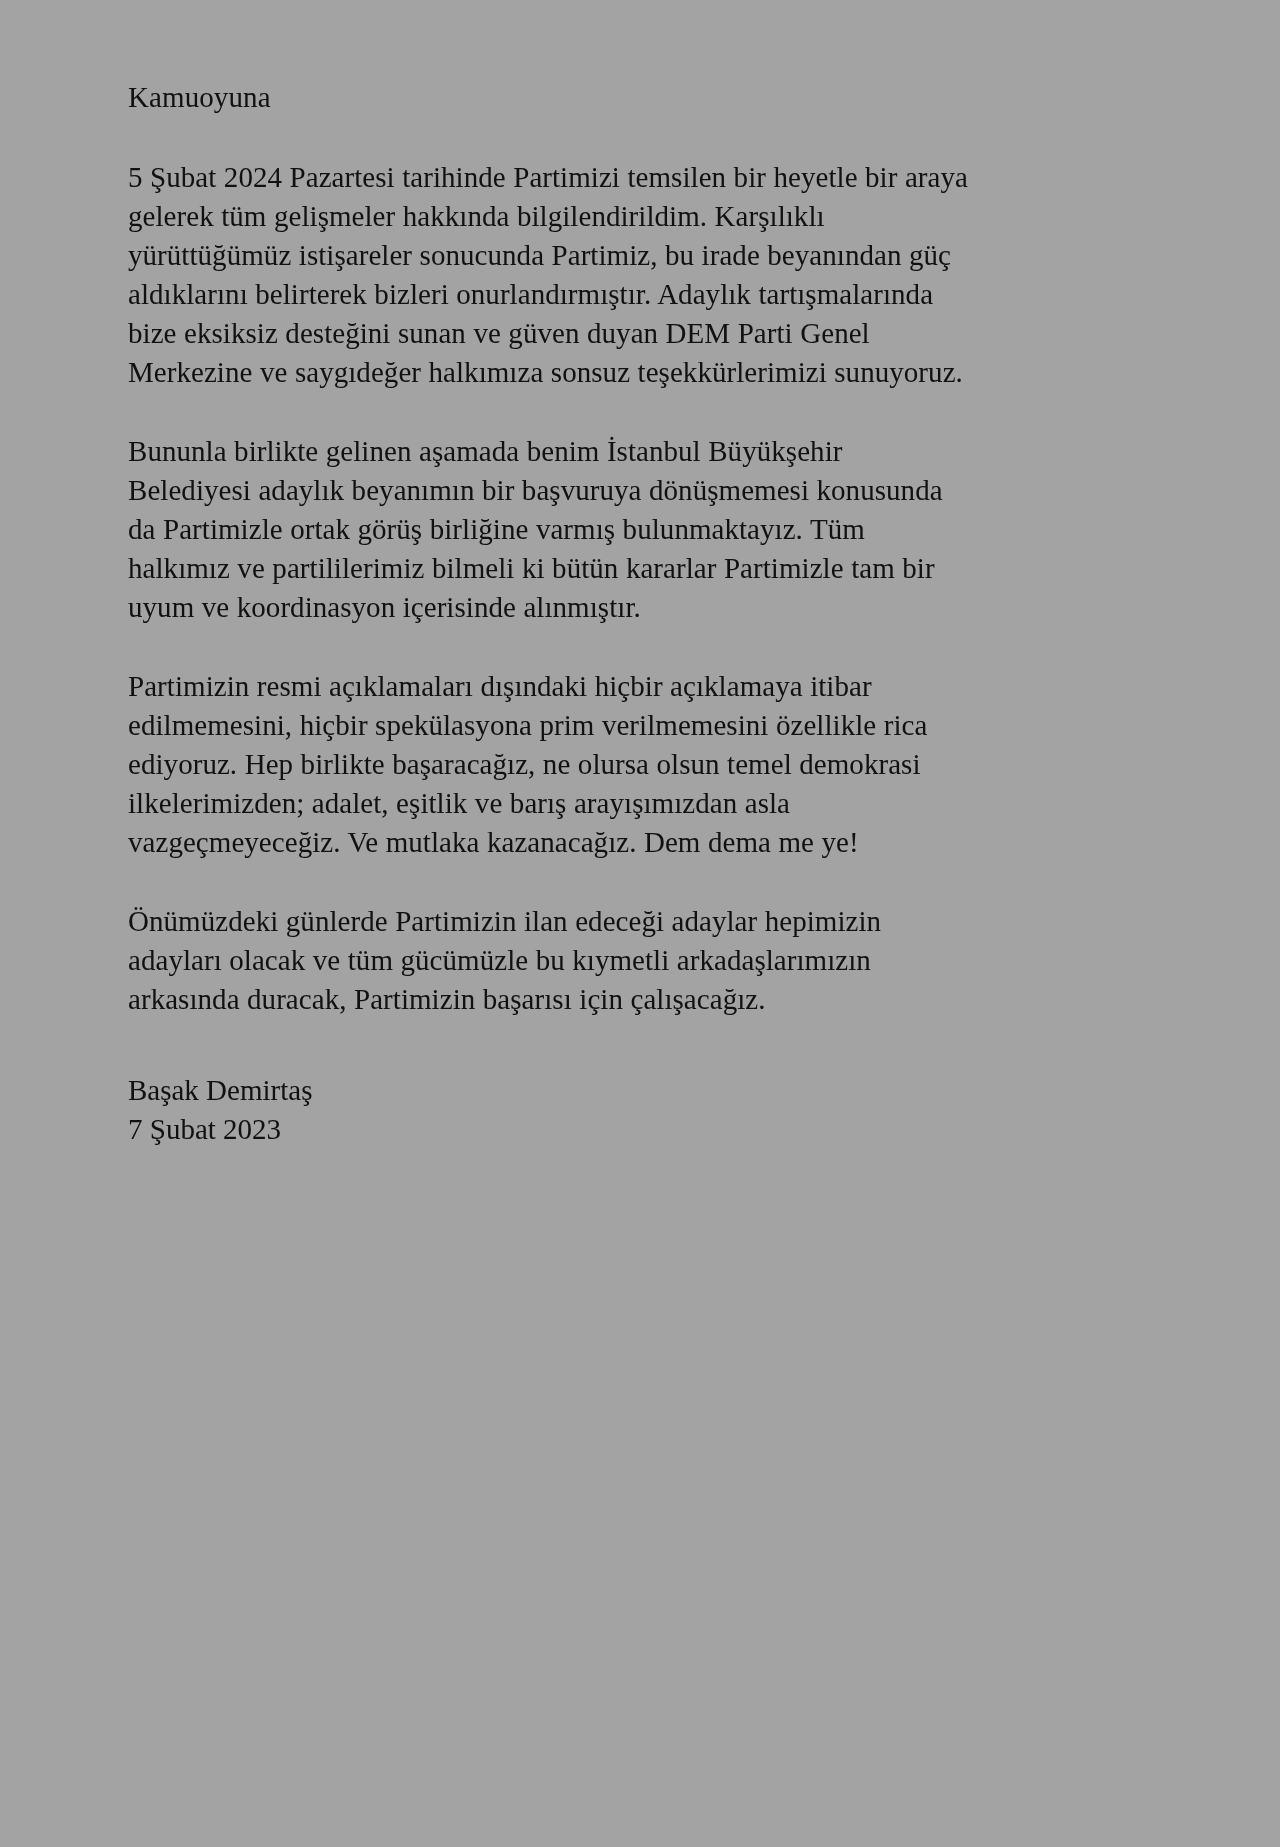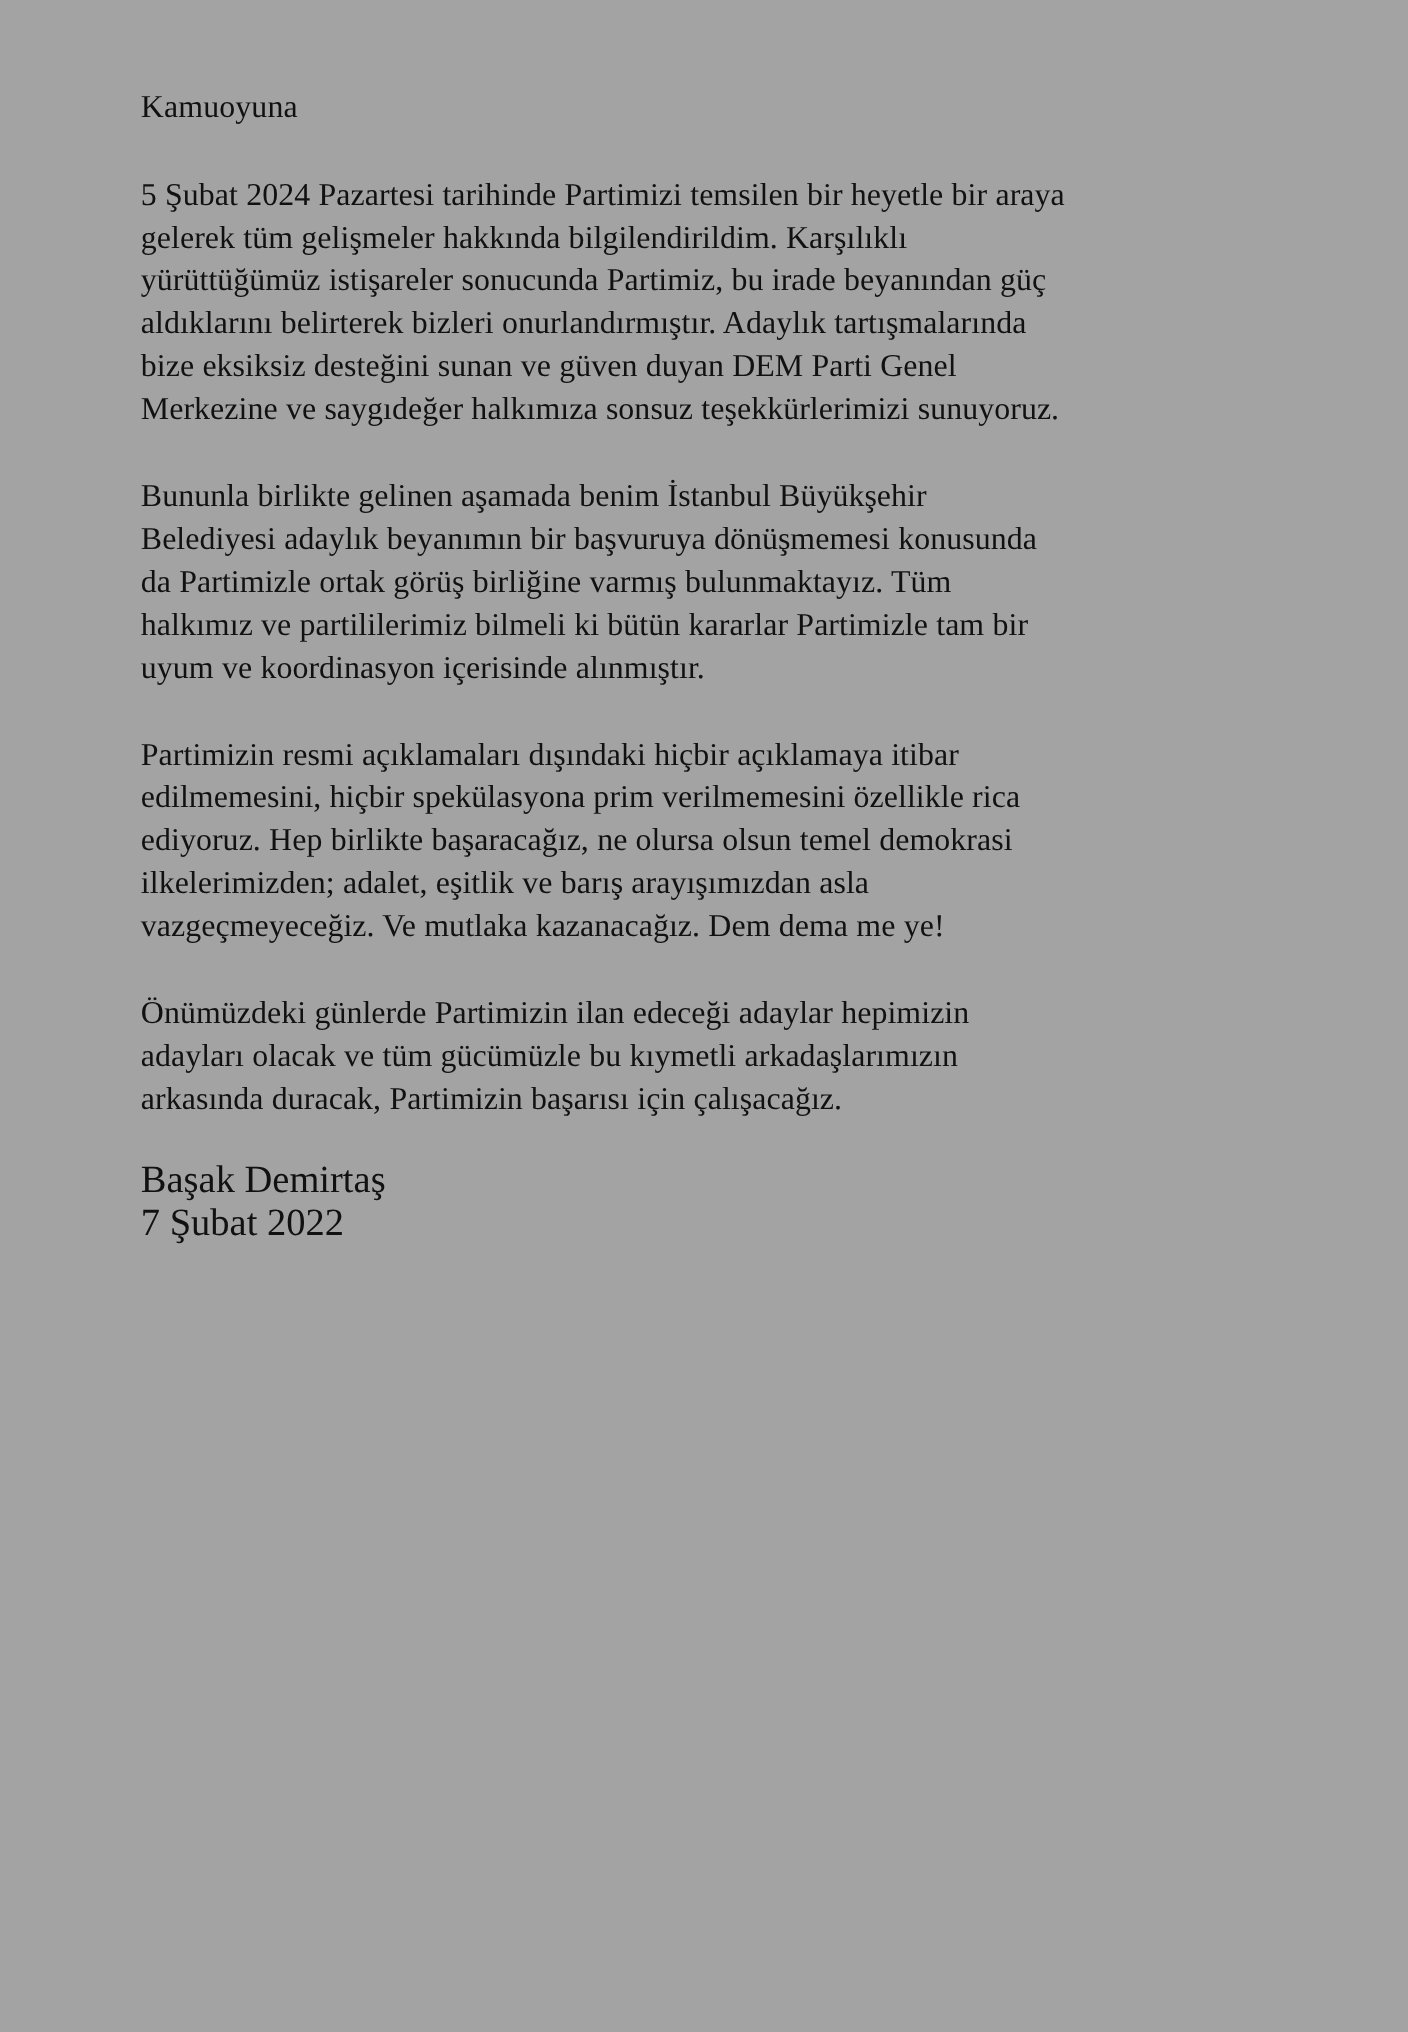--- a/index.html
+++ b/index.html
@@ -38,22 +38,22 @@
     letter-spacing: 0.05px;
     margin: 0 0 40px 0;
     text-align: left;
     white-space: pre-wrap;
     word-spacing: 0.2px;
   }
   .para:last-of-type {
     margin-bottom: 0;
   }
   .signature-block {
-    margin-top: 34px;
-    font-size: 35px;
+    margin-top: 52px;
+    font-size: 29px;
     line-height: 39px;
   }
   .signature-name {
     margin: 0;
   }
   .signature-date {
     margin: 0;
   }
 </style>
 </head>
@@ -68,17 +68,17 @@
     <p class="para">5 Şubat 2024 Pazartesi tarihinde Partimizi temsilen bir heyetle bir araya gelerek tüm gelişmeler hakkında bilgilendirildim. Karşılıklı yürüttüğümüz istişareler sonucunda Partimiz, bu irade beyanından güç aldıklarını belirterek bizleri onurlandırmıştır. Adaylık tartışmalarında bize eksiksiz desteğini sunan ve güven duyan DEM Parti Genel Merkezine ve saygıdeğer halkımıza sonsuz teşekkürlerimizi sunuyoruz.</p>
 
     <p class="para">Bununla birlikte gelinen aşamada benim İstanbul Büyükşehir Belediyesi adaylık beyanımın bir başvuruya dönüşmemesi konusunda da Partimizle ortak görüş birliğine varmış bulunmaktayız. Tüm halkımız ve partililerimiz bilmeli ki bütün kararlar Partimizle tam bir uyum ve koordinasyon içerisinde alınmıştır.</p>
 
     <p class="para">Partimizin resmi açıklamaları dışındaki hiçbir açıklamaya itibar edilmemesini, hiçbir spekülasyona prim verilmemesini özellikle rica ediyoruz. Hep birlikte başaracağız, ne olursa olsun temel demokrasi ilkelerimizden; adalet, eşitlik ve barış arayışımızdan asla vazgeçmeyeceğiz. Ve mutlaka kazanacağız. Dem dema me ye!</p>
 
     <p class="para">Önümüzdeki günlerde Partimizin ilan edeceği adaylar hepimizin adayları olacak ve tüm gücümüzle bu kıymetli arkadaşlarımızın arkasında duracak, Partimizin başarısı için çalışacağız.</p>
 
     <div class="signature-block">
       <p class="signature-name">Başak Demirtaş</p>
-      <p class="signature-date">7 Şubat 2022</p>
+      <p class="signature-date">7 Şubat 2023</p>
     </div>
 
   </div>
 </div>
 
 </body></html>

